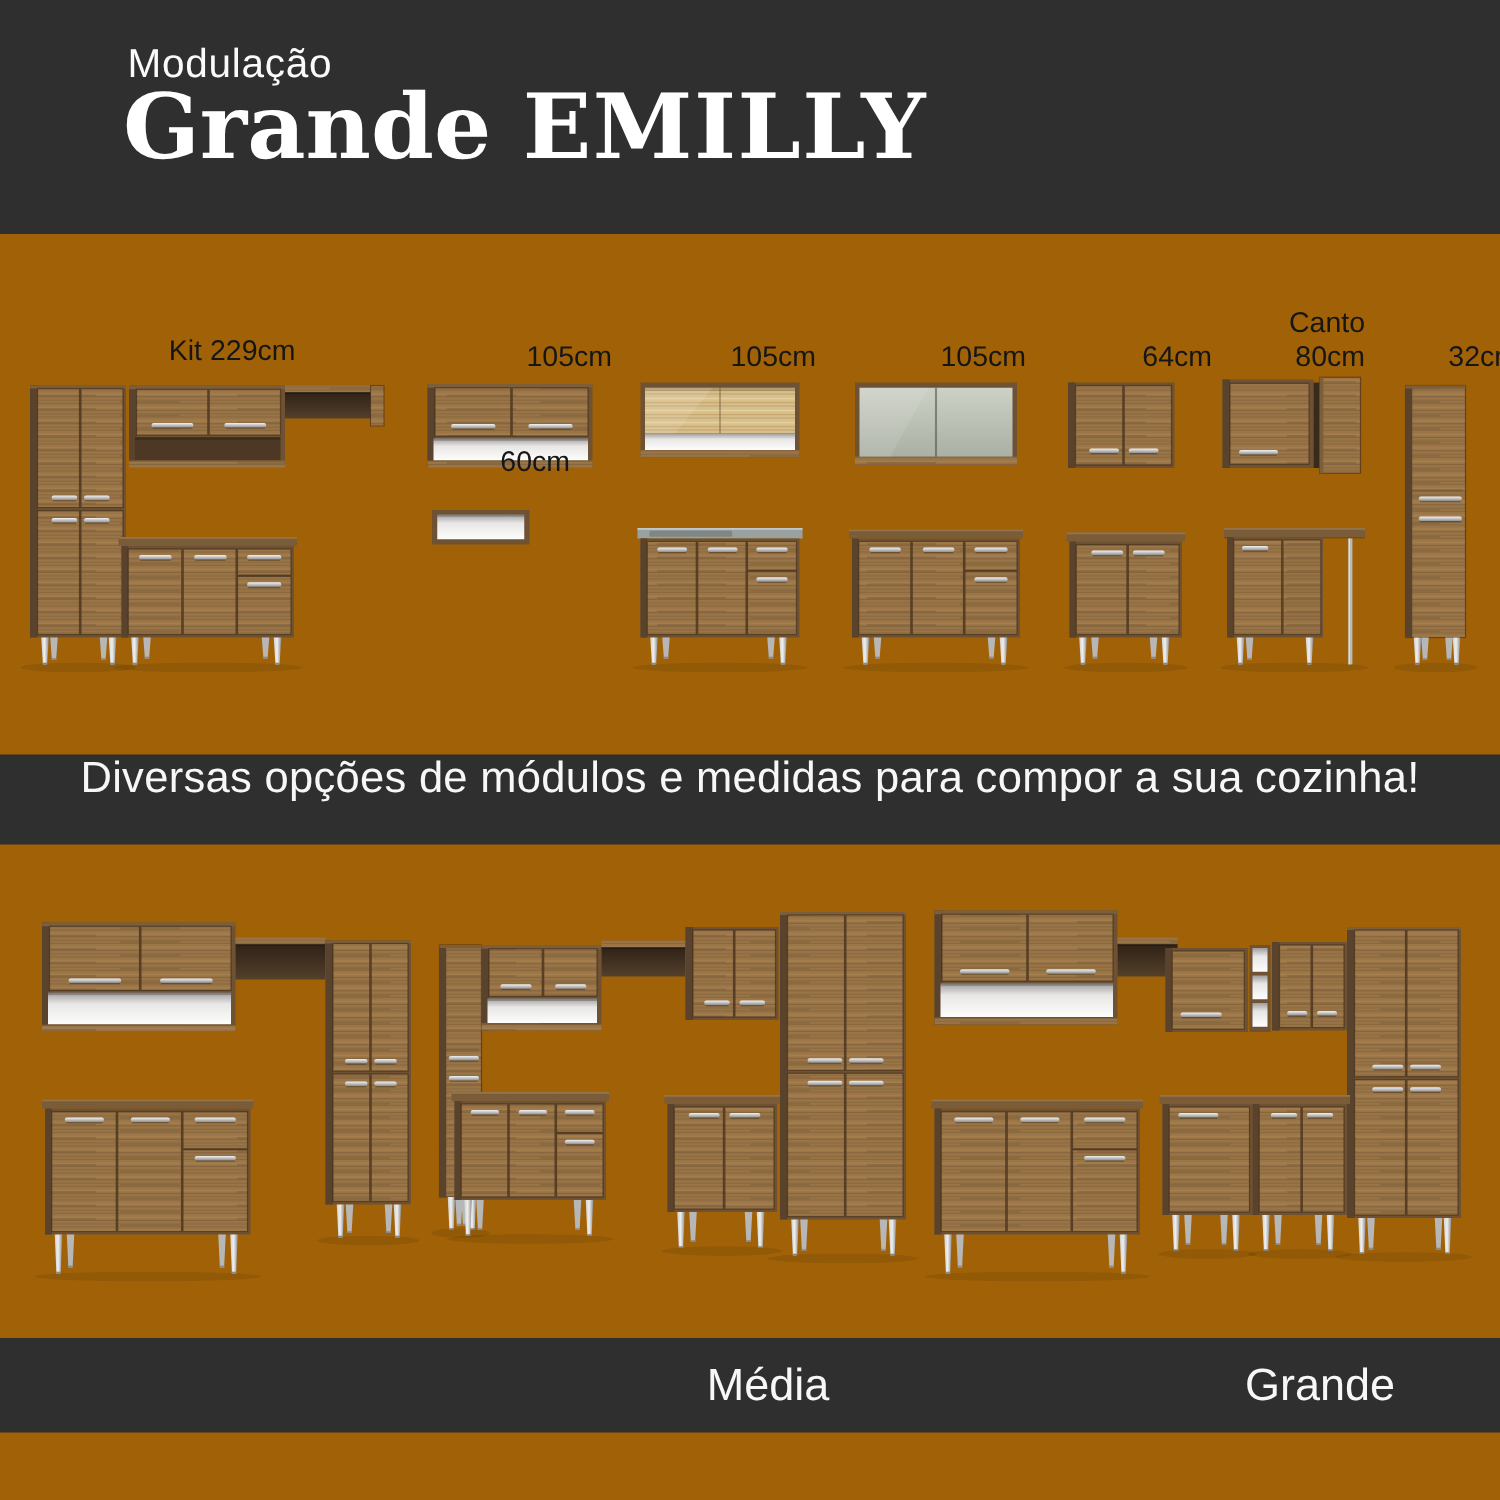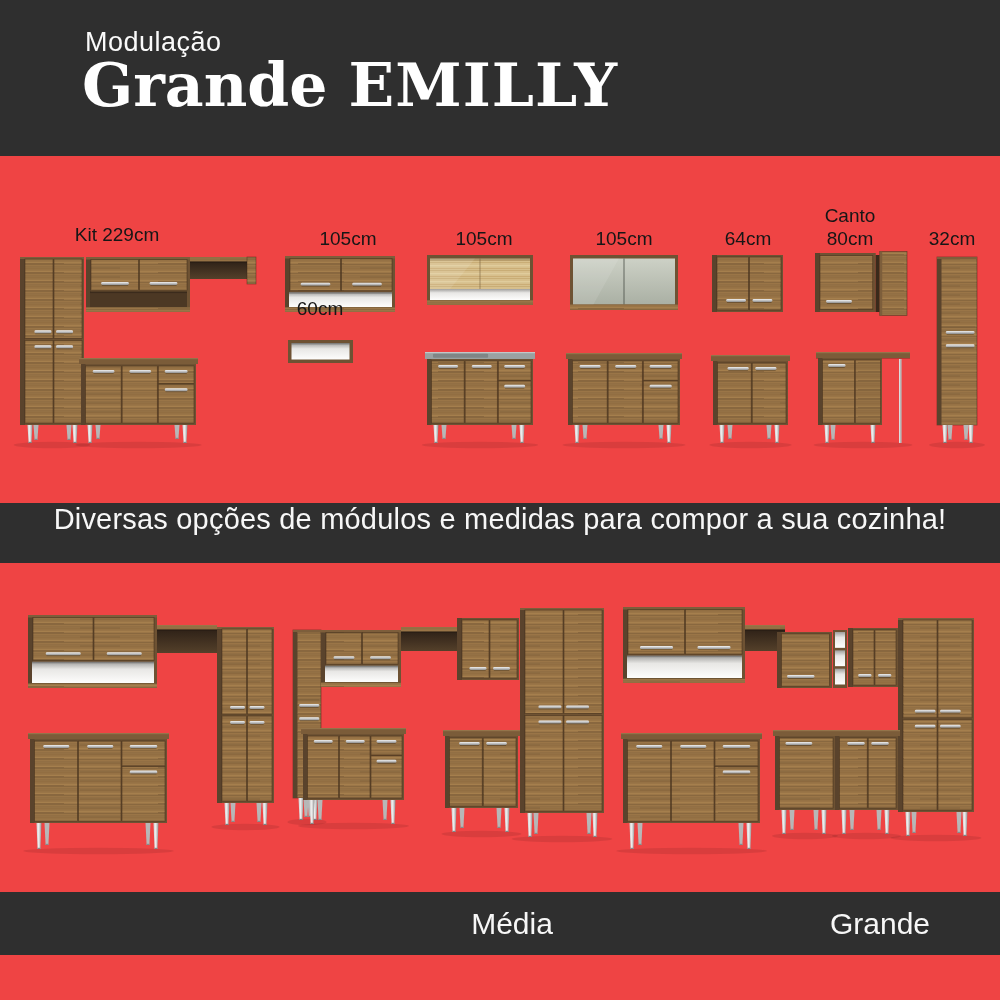--- a/index.html
+++ b/index.html
@@ -1,27 +1,27 @@
 <!DOCTYPE html>
 <html><head>
 <meta charset="utf-8">
 <style>
   html,body{margin:0;padding:0;background:#fff;}
-  .page{position:relative;width:1000px;height:1000px;background:#ef4444;overflow:hidden;
+  .page{position:relative;width:1000px;height:1000px;background:#a16207;overflow:hidden;
         font-family:"Liberation Sans",sans-serif;}
   .band{position:absolute;left:0;width:1000px;background:#2f2f2f;}
   .band.header{top:0;height:156px;}
   .band.banner{top:503px;height:60px;display:flex;align-items:flex-start;justify-content:center;}
   .band.footer{top:892px;height:63px;}
   .kicker{position:absolute;left:85px;top:27px;color:#fafafa;font-size:27px;letter-spacing:0.5px;}
   .title{position:absolute;left:82px;top:52px;color:#ffffff;font-family:"DejaVu Serif",serif;
          font-weight:700;font-size:60px;line-height:1.1;white-space:nowrap;}
   .title .w2{margin-left:21px;letter-spacing:1px;}
   .banner-text{color:#f7f7f7;font-size:29px;letter-spacing:0.2px;}
-  .mod-label{position:absolute;color:#161616;font-size:19px;text-align:center;line-height:1.2;}
+  .mod-label{position:absolute;color:#161616;font-size:19px;text-align:right;line-height:1.2;}
   .foot-label{position:absolute;top:907px;color:#f7f7f7;font-size:30px;transform:translateX(-50%);
               white-space:nowrap;}
   svg.layer{position:absolute;left:0;}
   #modules-svg{top:155px;}
   #kitchens-svg{top:565px;}
 </style>
 </head>
 <body>
 
 <svg width="0" height="0" style="position:absolute" aria-hidden="true">

